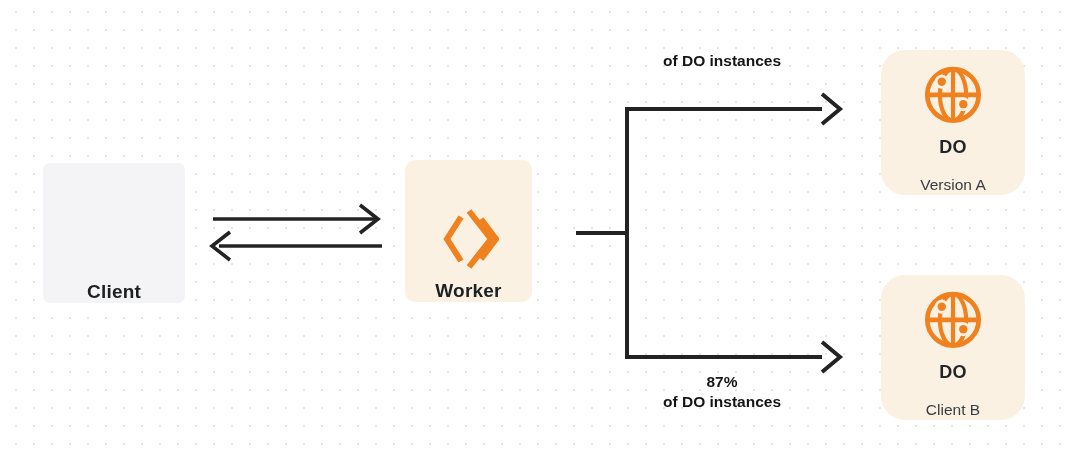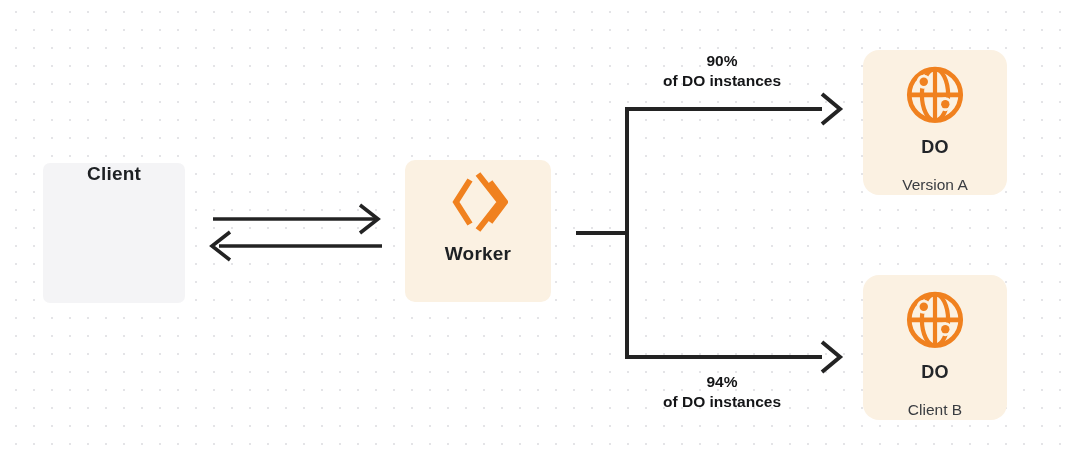--- a/index.html
+++ b/index.html
@@ -15,56 +15,56 @@
     background-image: radial-gradient(circle, #e4e4e7 1.3px, rgba(255,255,255,0) 1.45px);
     background-size: 18px 18px;
     background-position: 7px 3px;
   }
 
   .node {
     position: absolute;
     display: flex;
     flex-direction: column;
     align-items: center;
-    justify-content: flex-start;
+    justify-content: flex-end;
   }
 
   .client-box {
     left: 43px; top: 163px;
     width: 142px; height: 140px;
     background: #f4f4f6;
     border-radius: 7px;
   }
   .client-box .node-label {
     font-size: 19px;
     font-weight: bold;
     color: #1d2023;
     letter-spacing: 0.2px;
   }
 
   .worker-box {
     left: 405px; top: 160px;
-    width: 146px; height: 142px;
+    width: 127px; height: 142px;
     background: #fbf1e2;
     border-radius: 10px;
     padding-top: 10px;
   }
   .worker-box .node-label {
     font-size: 19px;
     font-weight: bold;
     color: #1d2023;
     margin-top: 9px;
     letter-spacing: 0.2px;
   }
 
   .do-box {
     width: 144px; height: 145px;
     background: #fbf1e2;
-    border-radius: 16px;
-    left: 863px;
+    border-radius: 24px;
+    left: 881px;
     justify-content: flex-start;
     padding-top: 13px;
   }
   .do-box.version-a { top: 50px; }
   .do-box.version-b { top: 275px; }
   .do-title {
     font-size: 18px;
     font-weight: bold;
     color: #222529;
     margin-top: 11px;
@@ -132,26 +132,25 @@
   <svg class="arrow-layer fork-arrows" width="290" height="290" viewBox="0 0 290 290">
     <g stroke="#232323" stroke-width="4" fill="none" stroke-linejoin="miter">
       <path d="M6,143 H59"></path>
       <path d="M252,19 H57 V267 H252"></path>
       <polyline points="252,4 270,19 252,34"></polyline>
       <polyline points="252,252 270,267 252,282"></polyline>
     </g>
   </svg>
 
   <div class="caption caption-top">
-    <div>90%</div>
     <div>of DO instances</div>
   </div>
 
   <div class="caption caption-bottom">
-    <div>94%</div>
+    <div>87%</div>
     <div>of DO instances</div>
   </div>
 
   <div class="node do-box version-a">
     <svg width="68" height="68" viewBox="0 0 68 68">
       <g stroke="#F0811F" fill="none">
         <circle cx="34" cy="34" r="27.5" stroke-width="5"></circle>
         <path d="M6.5,34 H61.5" stroke-width="5"></path>
         <path d="M34,6.5 V61.5" stroke-width="4.5"></path>
         <ellipse cx="34" cy="34" rx="14" ry="27.5" stroke-width="4.5"></ellipse>

